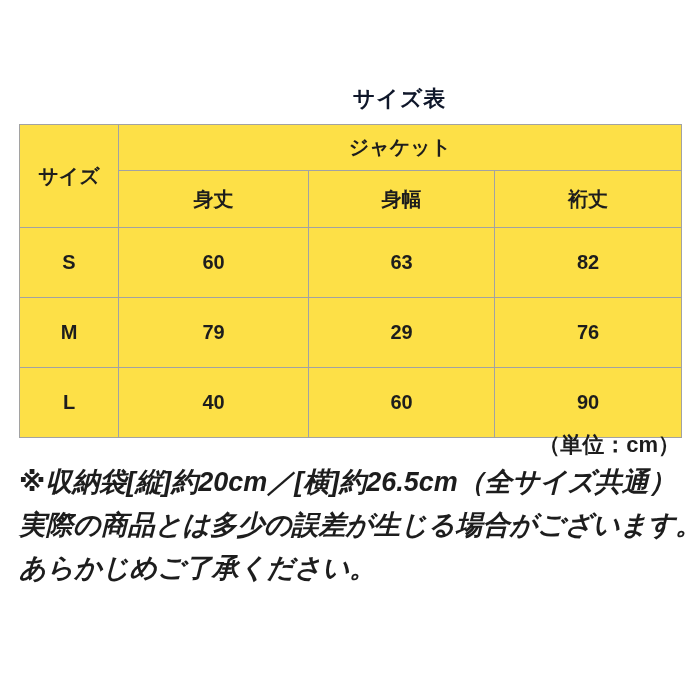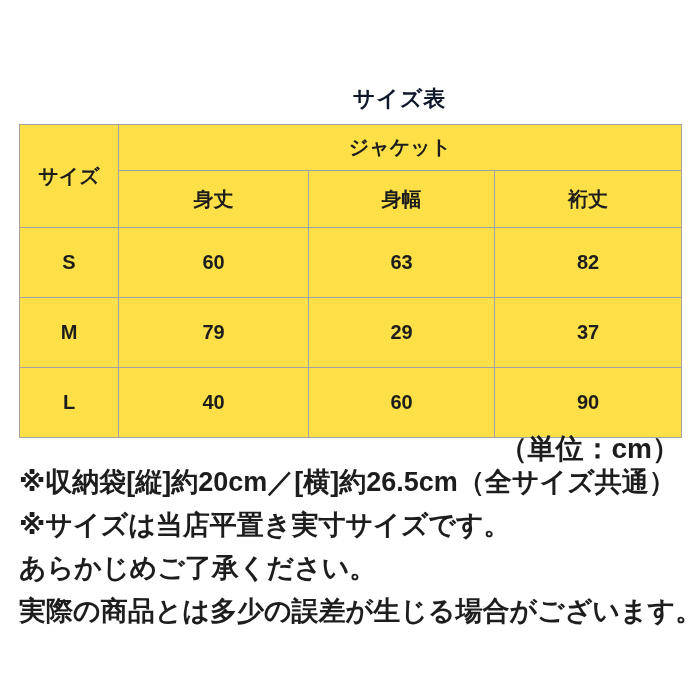--- a/index.html
+++ b/index.html
@@ -45,36 +45,37 @@
   col.c2 { width: 186px; }
   col.c3 { width: 187px; }
   tr.r-group  { height: 46px; }
   tr.r-sub    { height: 57px; }
   tr.r-data   { height: 70px; }
   td.num { font-size: 21px; }
   td.size-label { font-size: 21px; }
   .unit-note {
     position: absolute;
     right: 20px; top: 430px;
-    font-size: 28px;
+    font-size: 22px;
     font-weight: bold;
     white-space: nowrap;
     color: #1d1d1d;
   }
   .notes {
     position: absolute;
     left: 19px; top: 461px;
     width: 670px;
   }
   .note-line {
     font-size: 27px;
     font-weight: bold;
     line-height: 43px;
     white-space: nowrap;
     color: #1d1d1d;
+    font-style: italic;
   }
 </style>
 </head>
 <body>
 
 <div class="page">
 
   <div class="chart-title">サイズ表</div>
 
   <table class="size-table">
@@ -97,33 +98,32 @@
       <tr class="r-data">
         <td class="size-label">S</td>
         <td class="num">60</td>
         <td class="num">63</td>
         <td class="num">82</td>
       </tr>
       <tr class="r-data">
         <td class="size-label">M</td>
         <td class="num">79</td>
         <td class="num">29</td>
-        <td class="num">37</td>
+        <td class="num">76</td>
       </tr>
       <tr class="r-data">
         <td class="size-label">L</td>
         <td class="num">40</td>
         <td class="num">60</td>
         <td class="num">90</td>
       </tr>
     </tbody>
   </table>
 
   <div class="unit-note">（単位：cm）</div>
 
   <div class="notes">
     <div class="note-line">※収納袋[縦]約20cm／[横]約26.5cm（全サイズ共通）</div>
-    <div class="note-line">※サイズは当店平置き実寸サイズです。</div>
+    <div class="note-line">実際の商品とは多少の誤差が生じる場合がございます。</div>
     <div class="note-line">あらかじめご了承ください。</div>
-    <div class="note-line">実際の商品とは多少の誤差が生じる場合がございます。</div>
   </div>
 
 </div>
 
 </body></html>

